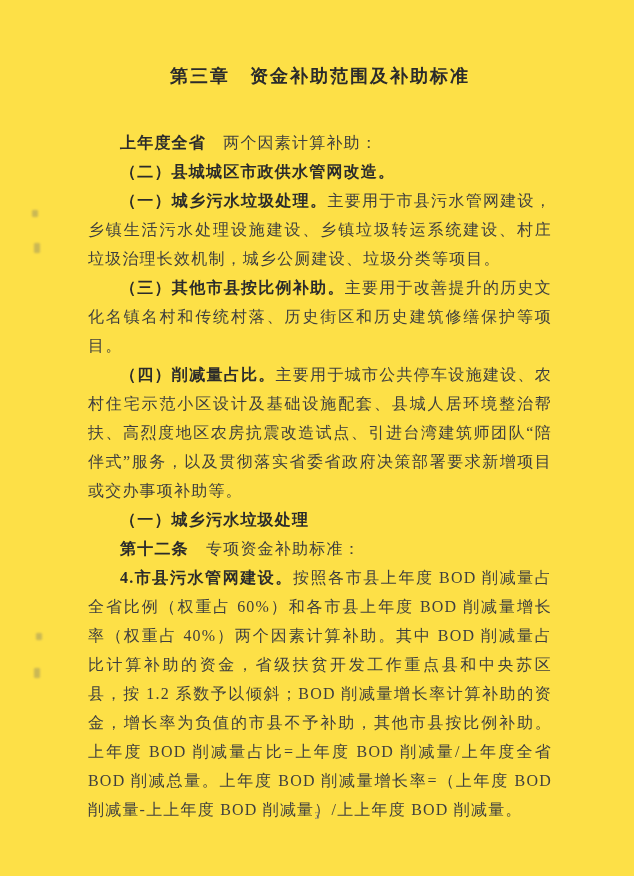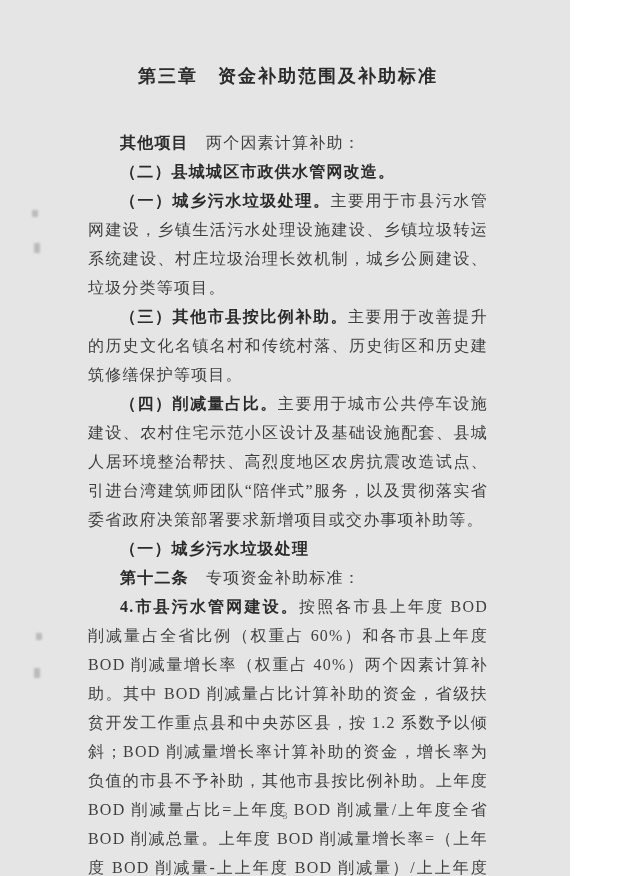--- a/index.html
+++ b/index.html
@@ -2,23 +2,23 @@
 <html><head>
 <meta charset="utf-8">
 <style>
   html, body {
     margin: 0;
     padding: 0;
     background: #ffffff;
   }
   .sheet {
     position: relative;
-    width: 570px;
+    width: 634px;
     height: 876px;
-    background: #e5e5e5;
+    background: #fde047;
     overflow: hidden;
     font-family: "Liberation Serif", "DejaVu Serif", serif;
     color: #3a3a3a;
     box-sizing: border-box;
     padding: 64px 82px 0 88px;
   }
   .doc-title {
     margin: 0 0 40px 0;
     text-align: center;
     font-size: 18px;
@@ -70,21 +70,21 @@
 <div class="sheet">
 
   <div class="scan-artifact a1"></div>
   <div class="scan-artifact a2"></div>
   <div class="scan-artifact a3"></div>
   <div class="scan-artifact a4"></div>
 
   <h1 class="doc-title">第三章　资金补助范围及补助标准</h1>
 
   <div class="doc-body">
-    <p><span class="lead">其他项目</span><span>　两个因素计算补助：</span></p>
+    <p><span class="lead">上年度全省</span><span>　两个因素计算补助：</span></p>
 
     <p><span class="lead">（二）县城城区市政供水管网改造。</span><span></span></p>
 
     <p><span class="lead">（一）城乡污水垃圾处理。</span><span>主要用于市县污水管网建设，乡镇生活污水处理设施建设、乡镇垃圾转运系统建设、村庄垃圾治理长效机制，城乡公厕建设、垃圾分类等项目。</span></p>
 
     <p><span class="lead">（三）其他市县按比例补助。</span><span>主要用于改善提升的历史文化名镇名村和传统村落、历史街区和历史建筑修缮保护等项目。</span></p>
 
     <p><span class="lead">（四）削减量占比。</span><span>主要用于城市公共停车设施建设、农村住宅示范小区设计及基础设施配套、县城人居环境整治帮扶、高烈度地区农房抗震改造试点、引进台湾建筑师团队“陪伴式”服务，以及贯彻落实省委省政府决策部署要求新增项目或交办事项补助等。</span></p>
 
     <p><span class="lead">（一）城乡污水垃圾处理</span><span></span></p>

